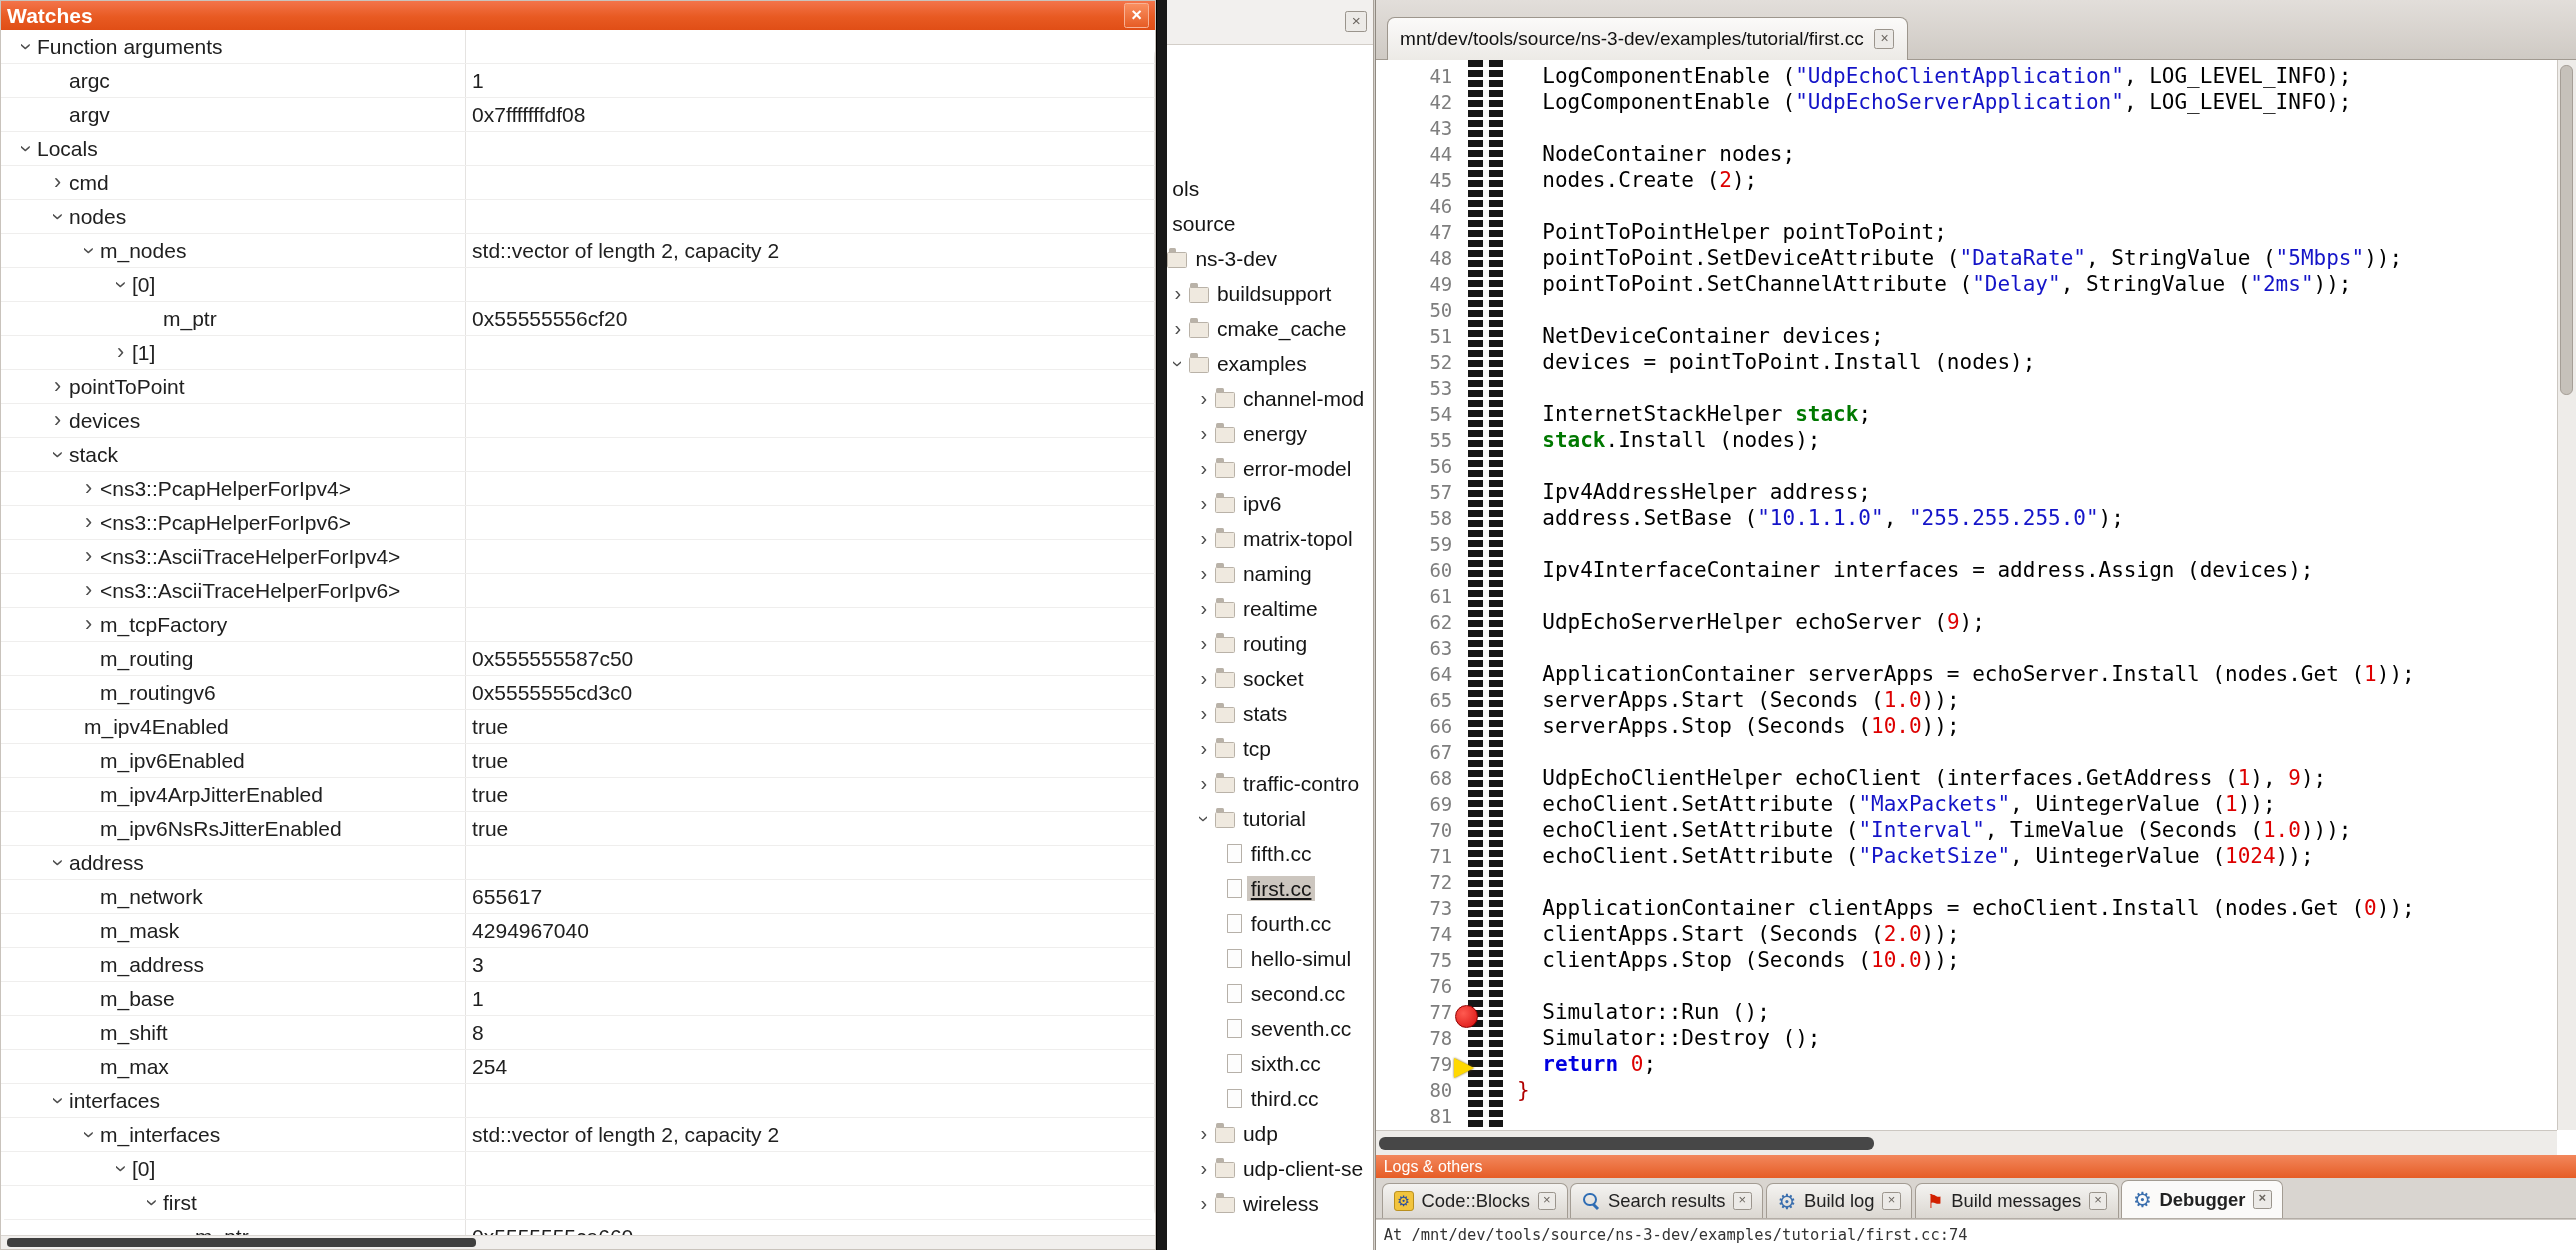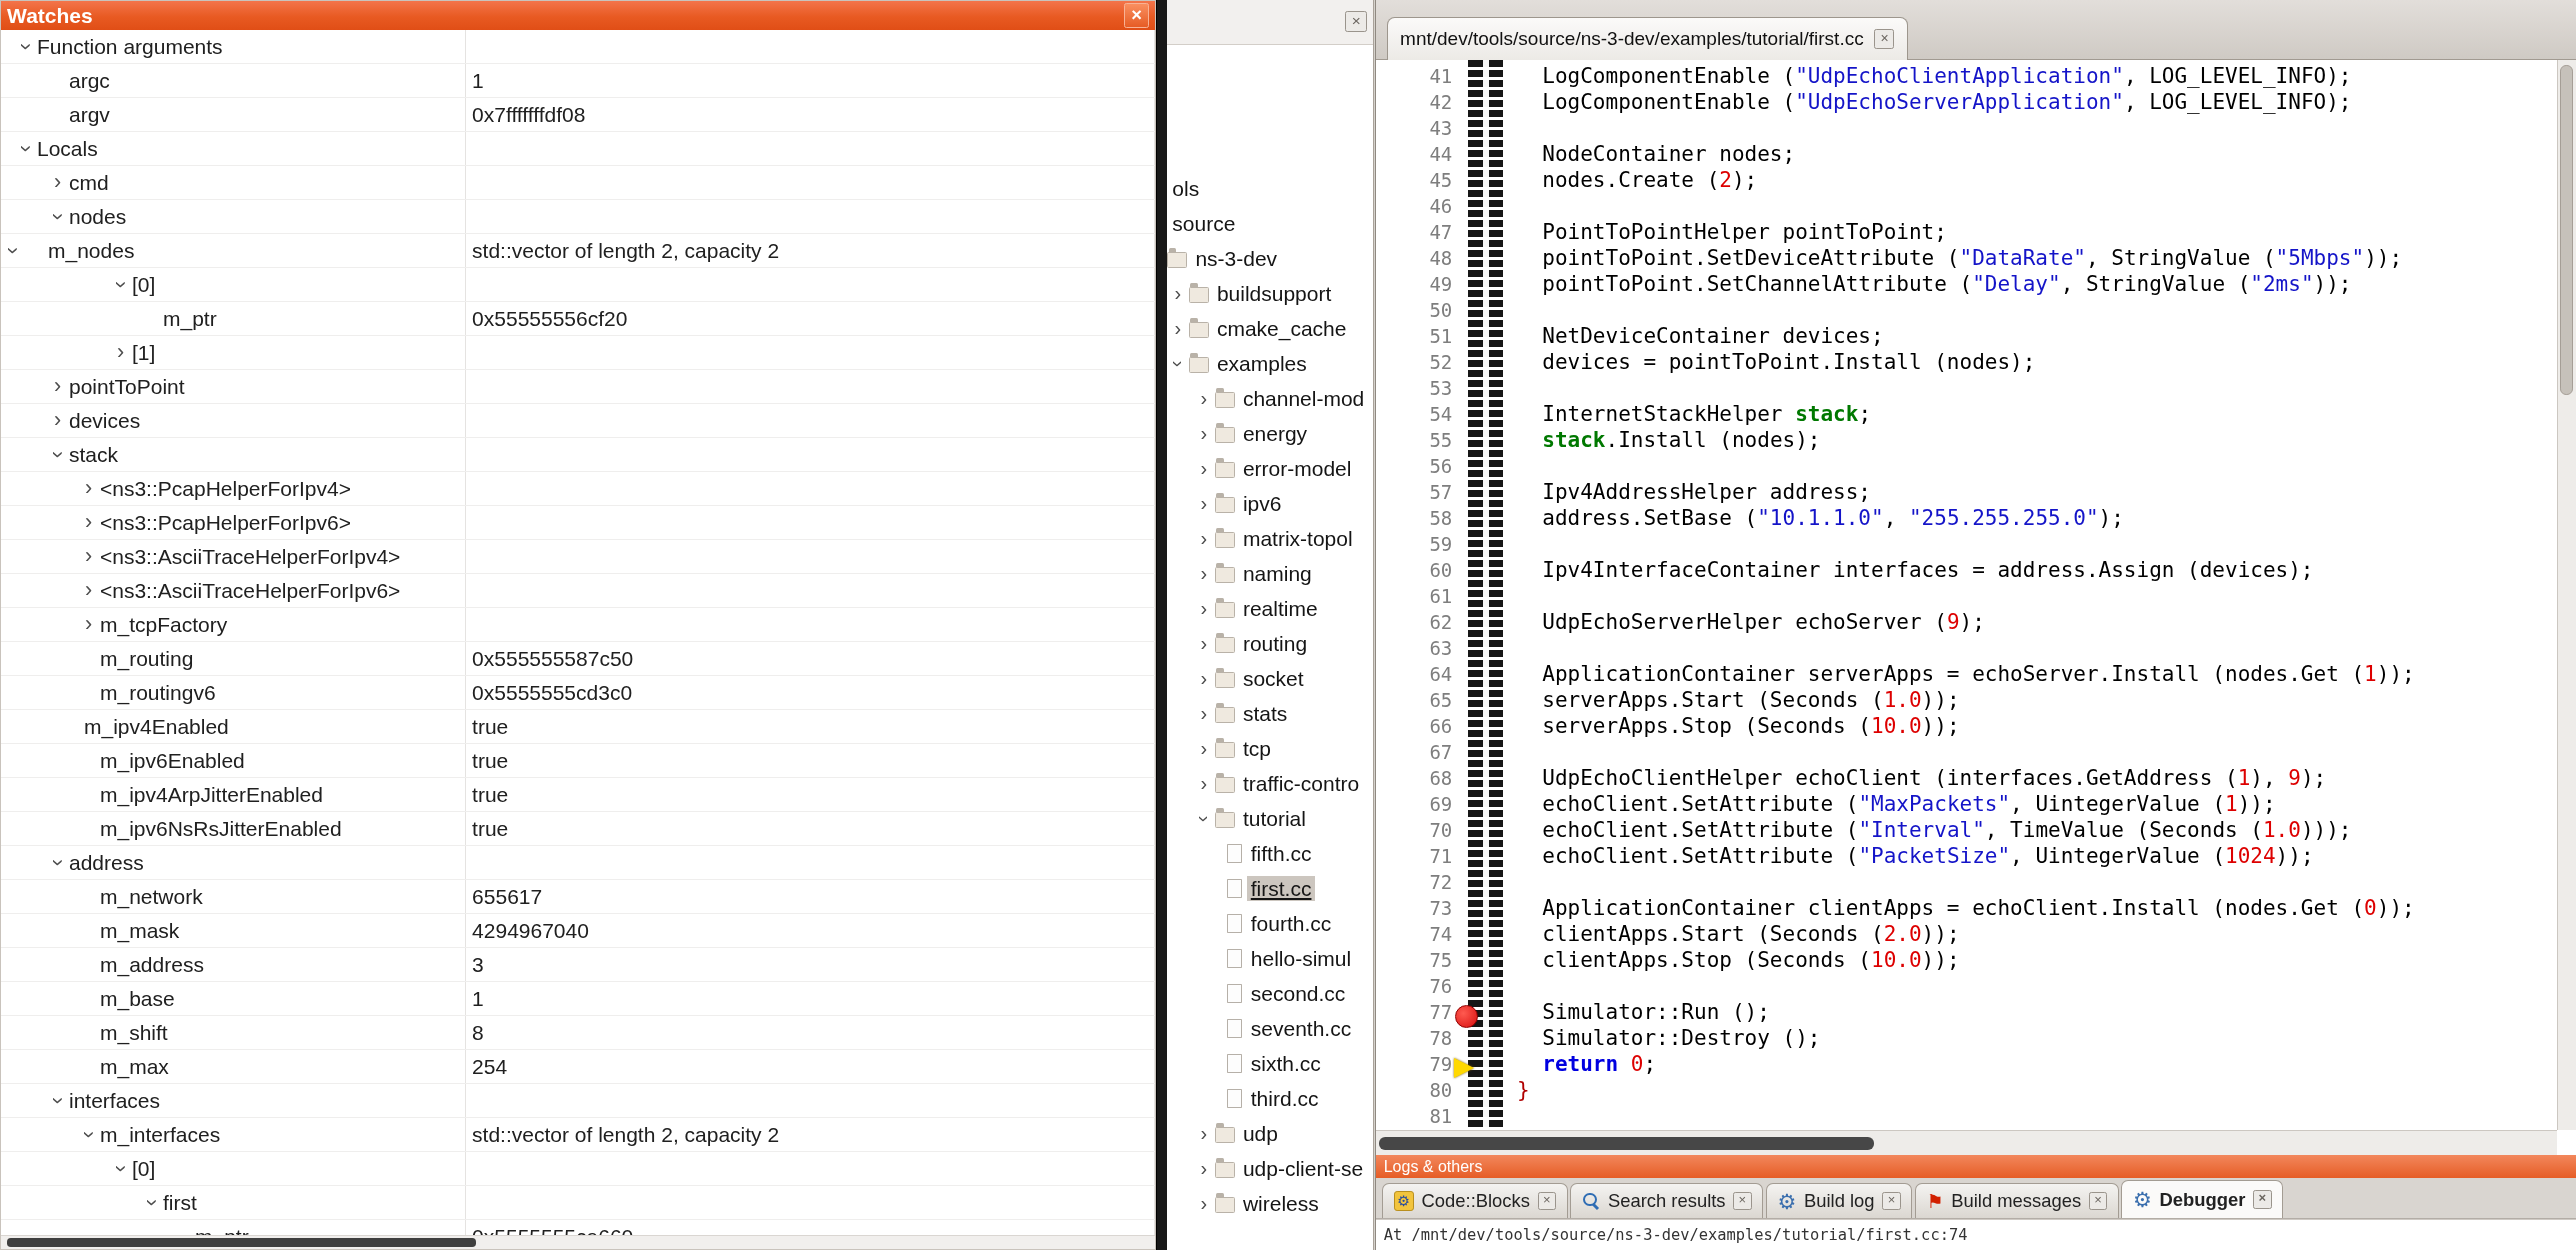--- a/index.html
+++ b/index.html
@@ -7,21 +7,21 @@
   body { font-family:"Liberation Sans","DejaVu Sans",sans-serif; }
   .stage { position:relative; width:2576px; height:1250px; background:#d6d2cc; overflow:hidden; }
 
   
   .watches { position:absolute; left:0; top:0; width:1156px; height:1250px; background:#fff; border:1.5px solid #c9c3bc; }
   .watches-titlebar { height:29px; background:linear-gradient(180deg,#f3744a 0%,#e85a22 55%,#e04e16 100%);
     display:flex; justify-content:space-between; align-items:center; padding:0 6.1px; }
   .watches-title { color:#fff; font-weight:bold; font-size:21px; }
   .tb-close { width:24.6px; height:24.6px; background:linear-gradient(180deg,#f98f60,#e65c25); border:1.5px solid #f8b295;
     color:#fff; font-size:18.4px; line-height:21px; text-align:center; border-radius:2.3px; font-weight:bold; cursor:default; }
-  .w-rows { position:absolute; top:29px; left:0; right:0; bottom:14px; overflow:hidden; }
+  .w-rows { position:absolute; top:29px; left:0; right:0; bottom:14px; overflow:hidden;border-radius:28px; }
   .w-row { display:flex; height:34px; border-bottom:0.8px solid #efeeed; }
   .w-name { flex:0 0 465px; display:flex; align-items:center; border-right:0.8px solid #e5e3e1;
     overflow:hidden; white-space:nowrap; font-size:21px; color:#202020; }
   .w-chev { flex:0 0 23px; width:23px; height:23px; line-height:23px; text-align:center; color:#4e4e4e; font-size:21.5px; }
   .w-chev.open { transform:rotate(90deg); }
   .w-val { flex:1 1 auto; padding-left:6.1px; display:flex; align-items:center; font-size:21px; color:#202020;
     border-right:0.8px solid #e5e3e1; overflow:hidden; white-space:nowrap; }
   .w-hscroll { position:absolute; left:0; bottom:0; height:14px; right:0; background:#f1efed; border-top:0.8px solid #dad6d2; }
   .w-hscroll .handle { position:absolute; left:6.1px; top:2.3px; width:469px; height:8.4px; background:#3f3f3f; border-radius:3.8px; }
 
@@ -141,21 +141,21 @@
           <div class="w-val"></div>
         </div>
         <div class="w-row">
           <div class="w-name" style="padding-left: 45px;">
             <span class="w-chev open">›</span>
             <span class="w-label">nodes</span>
           </div>
           <div class="w-val"></div>
         </div>
         <div class="w-row">
-          <div class="w-name" style=" gap: 24px;">
+          <div class="w-name" style="padding-left: 76px;">
             <span class="w-chev open">›</span>
             <span class="w-label">m_nodes</span>
           </div>
           <div class="w-val">std::vector of length 2, capacity 2</div>
         </div>
         <div class="w-row">
           <div class="w-name" style="padding-left: 108px;">
             <span class="w-chev open">›</span>
             <span class="w-label">[0]</span>
           </div>

